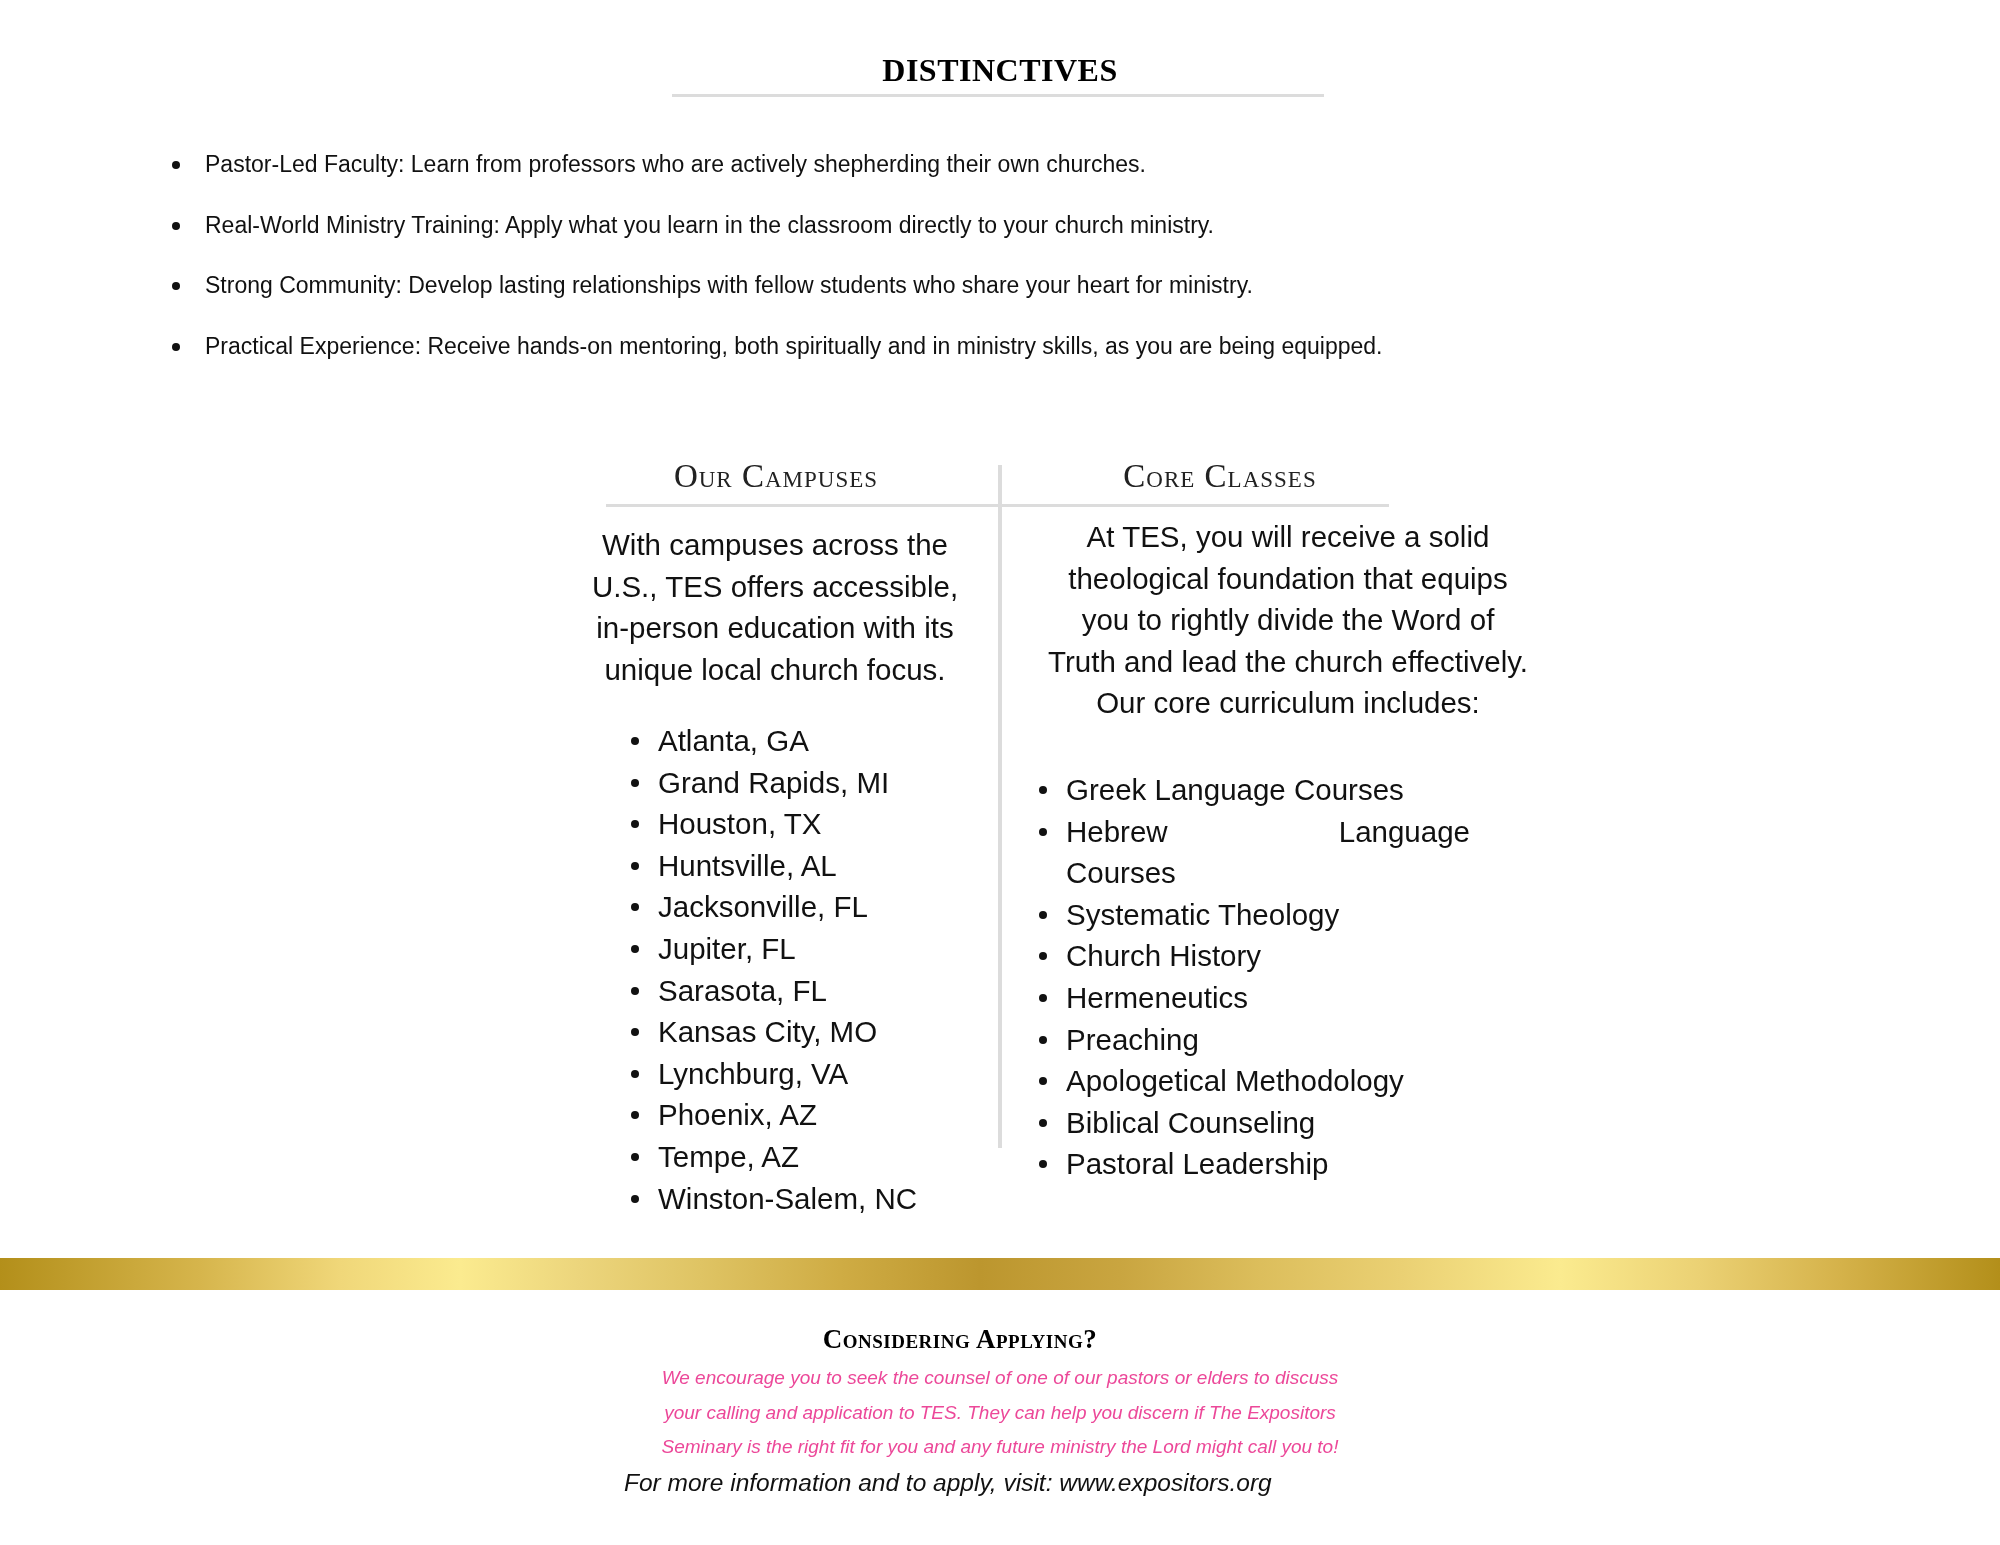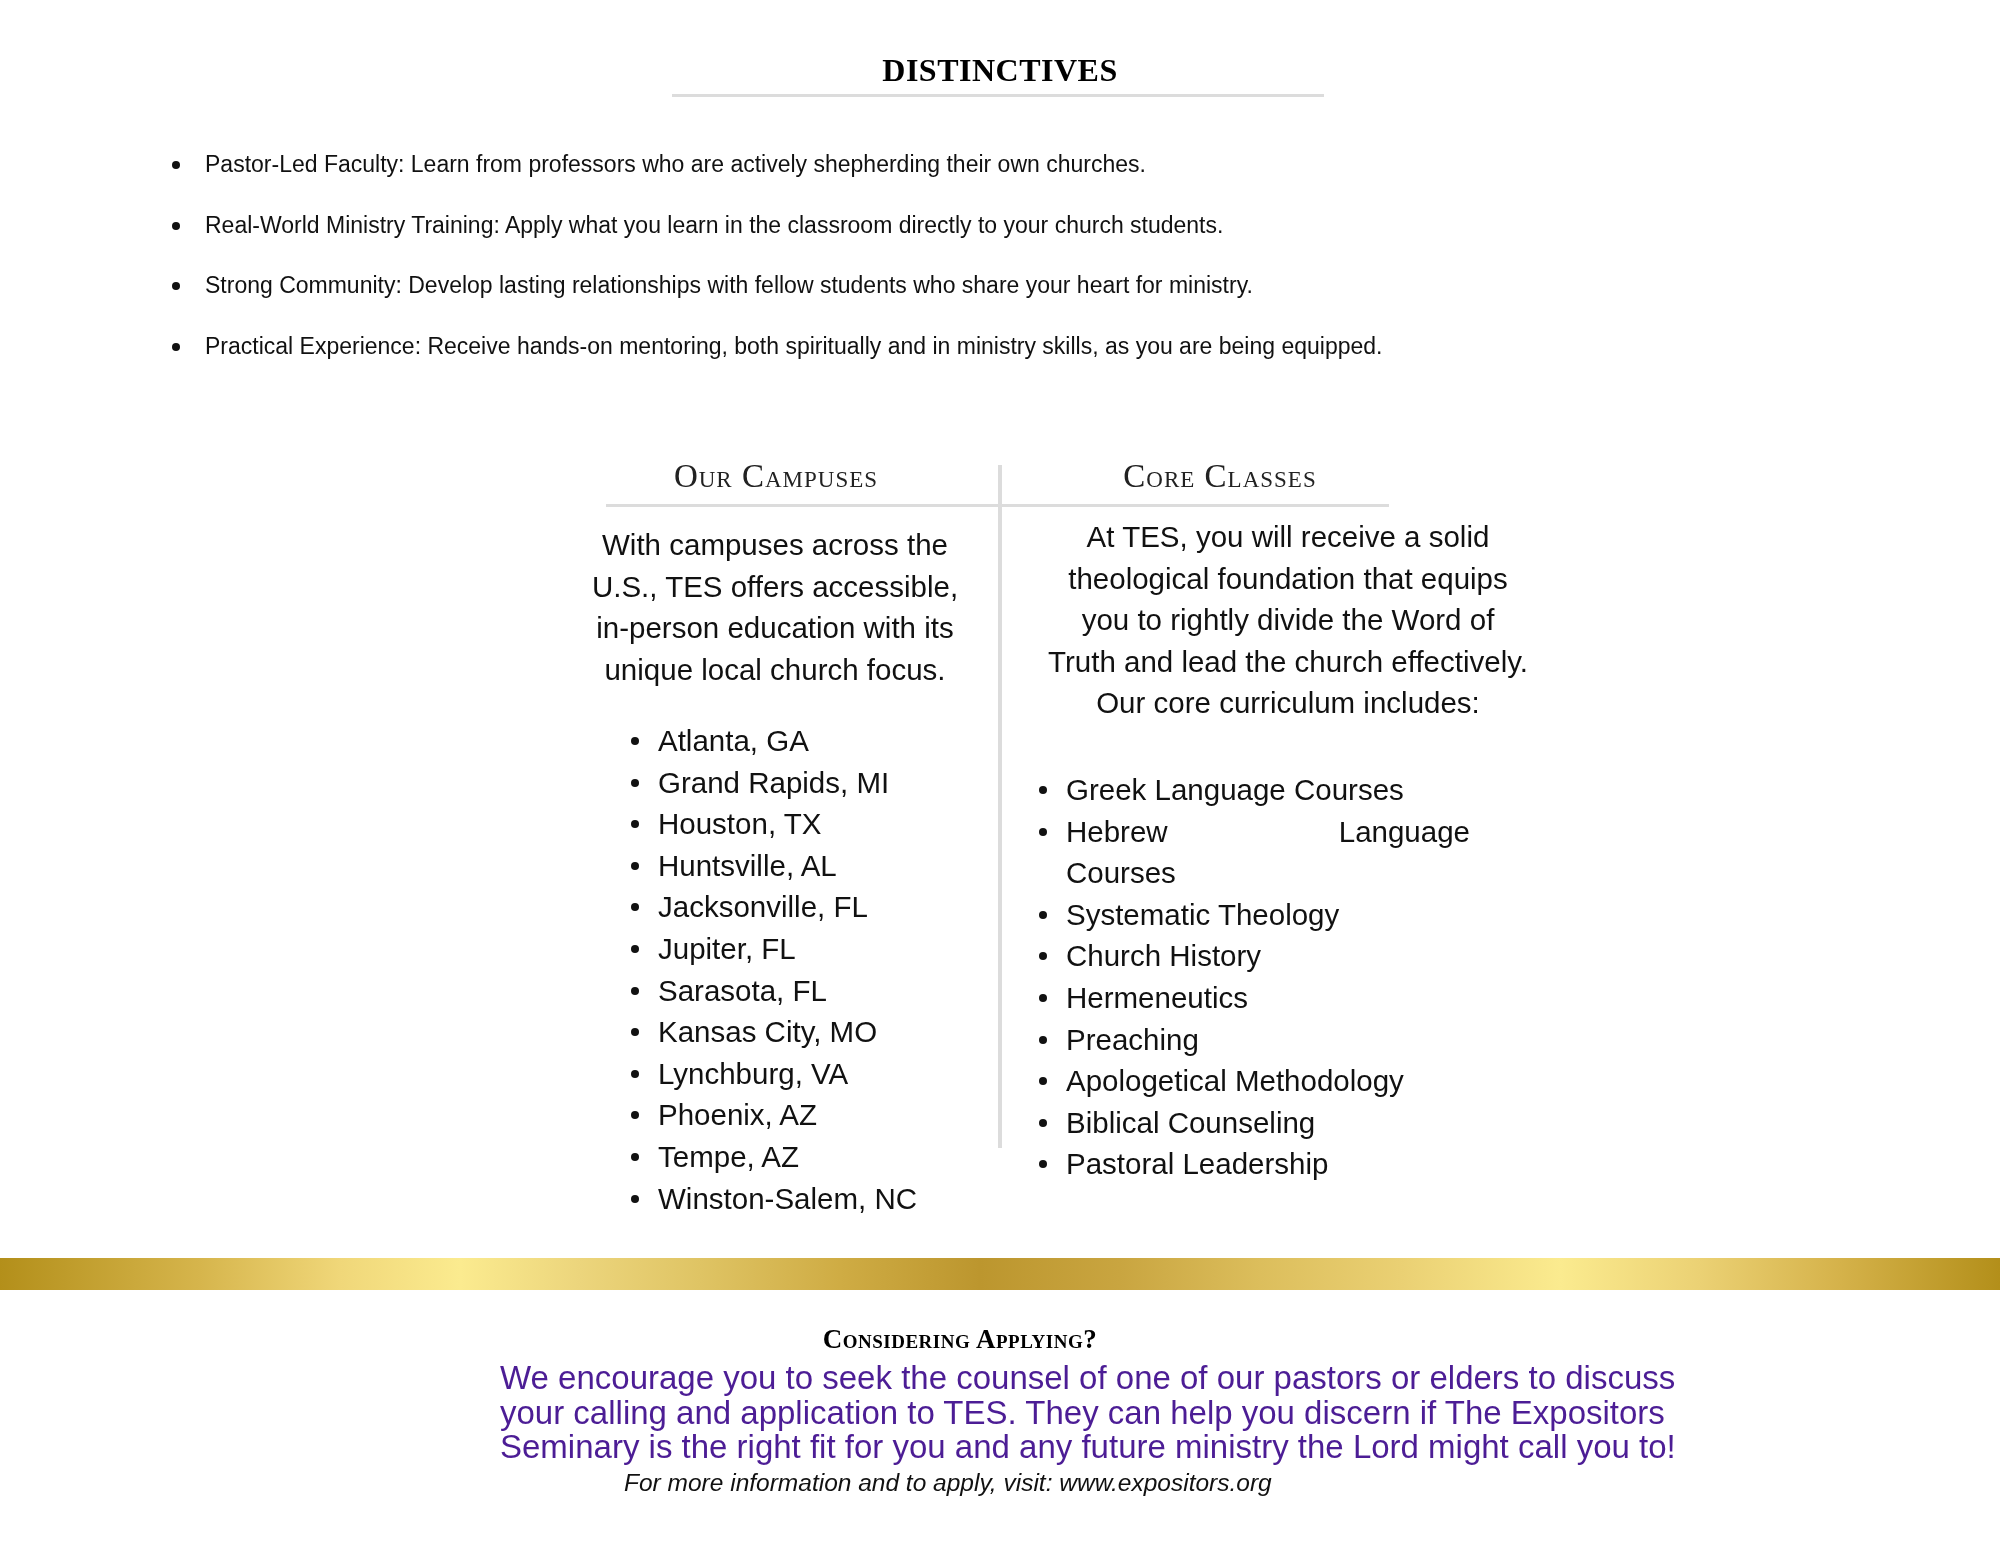--- a/index.html
+++ b/index.html
@@ -66,36 +66,36 @@
       #ebd174 85%, #d5b24a 92%, #b38f1a 100%);
   }
 
   
   #apply-title {
     left: 0; width: 1920px; top: 1324px; text-align: center;
     font-size: 27px; font-weight: bold; font-variant: small-caps; letter-spacing: 0.5px; color: #000;
   }
   #apply-body {
     left: 500px; width: 1000px; top: 1361px; text-align: center;
-    font-size: 33px; line-height: 34.5px; color: #4c1d95;
+    font-size: 19px; line-height: 34.5px; color: #ec4899; font-style: italic;
   }
   #apply-body div { white-space: nowrap; }
   #apply-link {
     left: 624px; top: 1466px; font-size: 24.5px; line-height: 34px; font-style: italic;
     color: #111; white-space: nowrap;
   }
 </style>
 </head>
 <body>
 
 <div id="distinctives-title" class="abs serif">DISTINCTIVES</div>
 <div id="distinctives-rule" class="abs"></div>
 <ul id="distinctives-list" class="abs">
   <li>Pastor-Led Faculty: Learn from professors who are actively shepherding their own churches.</li>
-  <li>Real-World Ministry Training: Apply what you learn in the classroom directly to your church students.</li>
+  <li>Real-World Ministry Training: Apply what you learn in the classroom directly to your church ministry.</li>
   <li>Strong Community: Develop lasting relationships with fellow students who share your heart for ministry.</li>
   <li>Practical Experience: Receive hands-on mentoring, both spiritually and in ministry skills, as you are being equipped.</li>
 </ul>
 
 <div id="campuses-heading" class="abs serif col-heading">Our Campuses</div>
 <div id="classes-heading" class="abs serif col-heading">Core Classes</div>
 <div id="col-hrule" class="abs"></div>
 <div id="col-vrule" class="abs"></div>
 
 <div id="campuses-intro" class="abs col-para">

